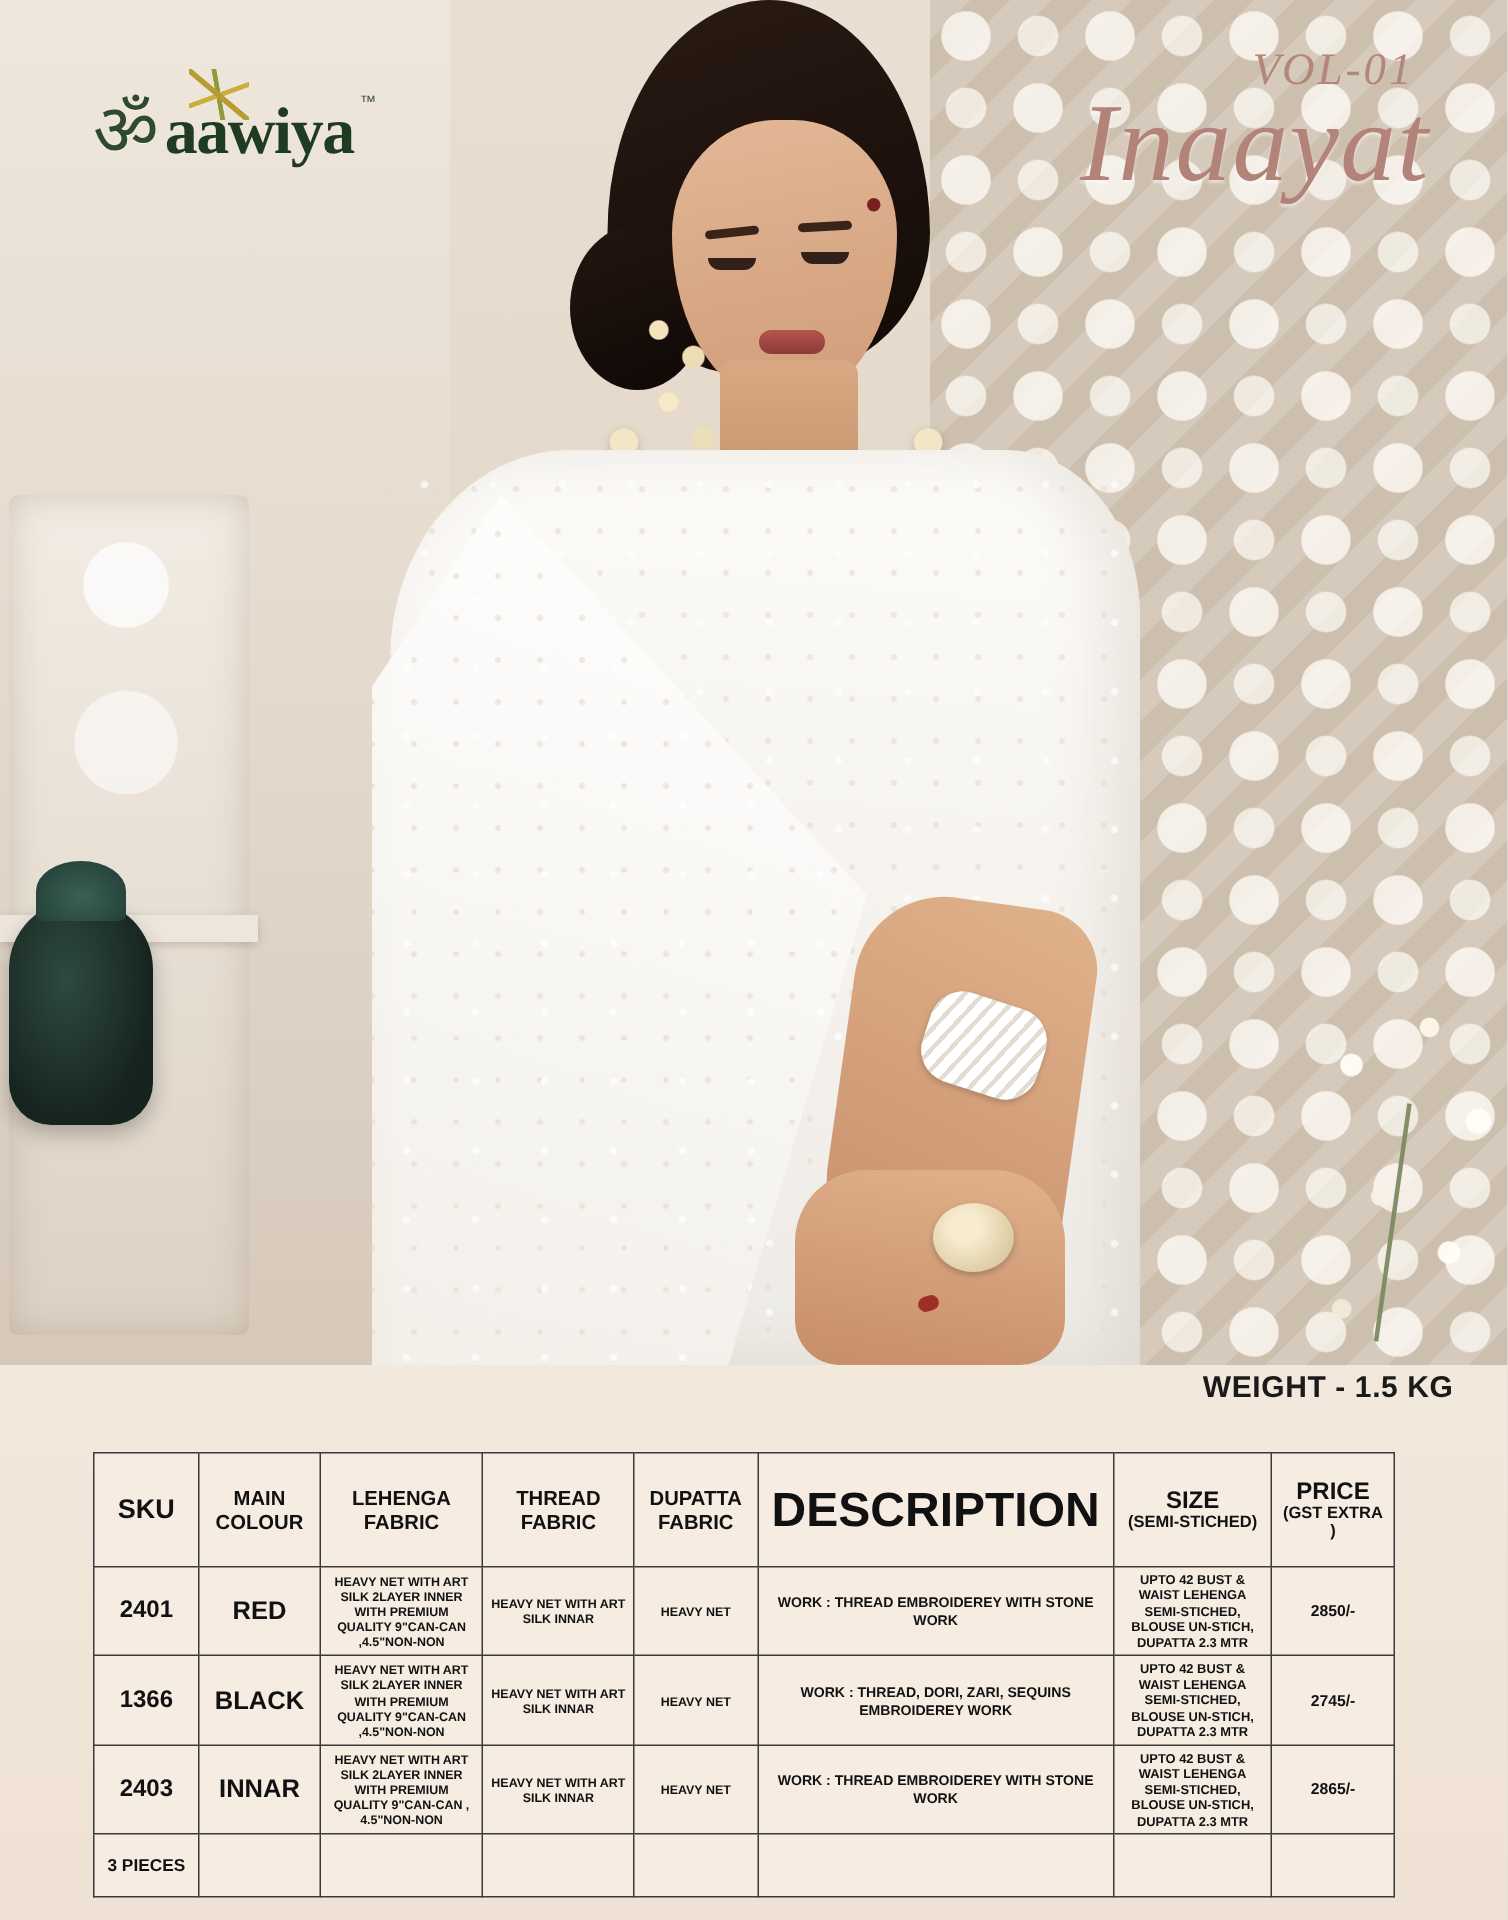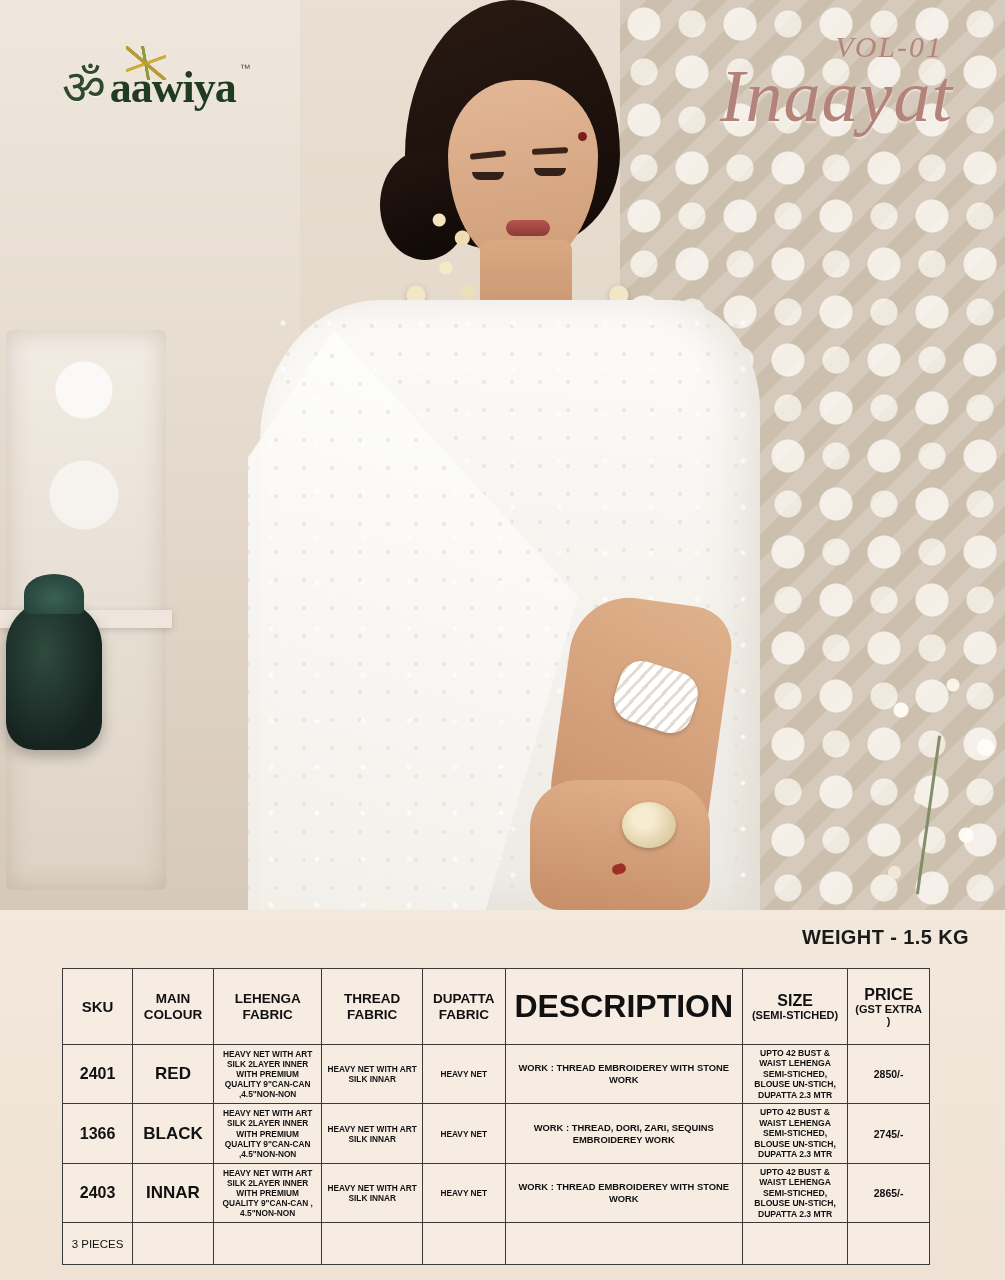--- a/index.html
+++ b/index.html
@@ -238,58 +238,58 @@
     font-size: 74px; color:#b3837a; letter-spacing: 1px;
     text-shadow: 0 2px 2px rgba(255,255,255,.5);
   }
 
   
   .panel {
     position:absolute; left:0; top: 910px; width: 1005px; height: 370px;
     background: linear-gradient(180deg,#f3e8dc 0%, #efe2d4 100%);
   }
   .weight {
-    position:absolute; right: 36px; top: 16px;
+    position:absolute; right: 36px; top: 4px;
     font-size: 20px; font-weight: 700; color:#1a1a1a;
     letter-spacing:.4px;
   }
   table.spec {
     position:absolute; left: 62px; top: 58px;
     width: 868px;
     border-collapse: collapse;
     background: #f6ece2;
   }
   table.spec th, table.spec td{
     border: 1px solid #3a3a3a;
     text-align:center;
     vertical-align: middle;
     padding: 3px 4px;
     color:#111;
   }
   table.spec thead th{ height: 76px; }
-  th.h-sku{ width: 72px; font-size: 15px; font-weight:700; }
+  th.h-sku{ width: 72px; font-size: 18px; font-weight:700; }
   th.h-colour{ width: 82px; font-size: 13.5px; font-weight:700; line-height:1.15; }
   th.h-lehenga{ width: 112px; font-size: 13.5px; font-weight:700; line-height:1.15; }
   th.h-blouse{ width: 104px; font-size: 13.5px; font-weight:700; line-height:1.15; }
   th.h-dupatta{ width: 84px; font-size: 13.5px; font-weight:700; line-height:1.15; }
   th.h-desc{ width: 238px; font-size: 32px; font-weight:700; }
   th.h-size{ width: 110px; font-size: 16px; font-weight:700; line-height:1.1; }
   th.h-size .sub{ display:block; font-size: 11px; font-weight:700; }
   th.h-price{ width: 84px; font-size: 16px; font-weight:700; line-height:1.1; }
   th.h-price .sub{ display:block; font-size: 11px; font-weight:700; }
 
   td.sku{ font-size: 16px; font-weight:700; }
   td.colour{ font-size: 17px; font-weight:700; }
   td.tiny{ font-size: 8.3px; font-weight:700; line-height:1.22; }
   td.desc{ font-size: 9.4px; font-weight:700; line-height:1.25; }
   td.size{ font-size: 8.6px; font-weight:700; line-height:1.22; }
   td.price{ font-size: 10.5px; font-weight:700; }
   tr.body-row td{ height: 44px; }
   tr.footer-row td{ height: 42px; }
-  td.pieces{ font-size: 11.5px; font-weight:400; text-align:left; padding-left:8px; }
+  td.pieces{ font-size: 11.5px; font-weight:700; text-align:left; padding-left:8px; }
 </style>
 </head>
 <body>
 
 <div class="page">
 
   <div class="photo">
     <div class="wall-left"></div>
     <div class="wall-mid"></div>
     <div class="jali"></div>

